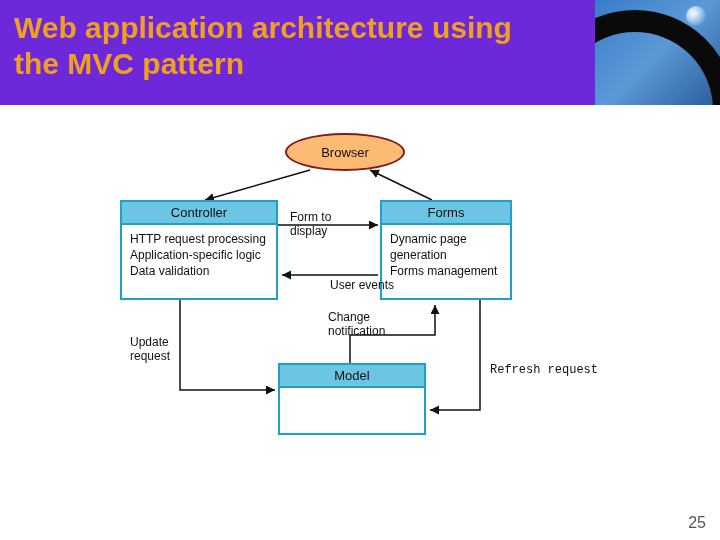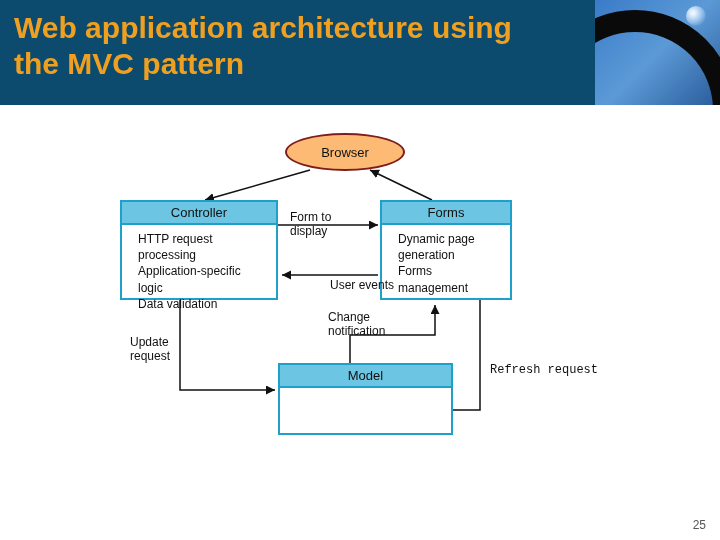--- a/index.html
+++ b/index.html
@@ -5,21 +5,21 @@
   * { margin: 0; padding: 0; box-sizing: border-box; }
   body {
     width: 720px;
     height: 540px;
     background: #fff;
     font-family: "Segoe UI", Arial, sans-serif;
     position: relative;
     overflow: hidden;
   }
   .header {
-    background: #0c4a6e;
+    background: #6d28d9;
     height: 105px;
     display: flex;
     align-items: flex-start;
     position: relative;
   }
   .title {
     color: #f0a020;
     font-size: 30px;
     font-weight: 600;
     line-height: 1.2;
@@ -81,36 +81,36 @@
     background: #6cc5e2;
     text-align: center;
     font-size: 13px;
     color: #111;
     padding: 3px 8px;
     border-bottom: 2px solid #1fa0c9;
   }
   .box-body {
     font-size: 12px;
     color: #111;
-    padding: 6px 16px;
+    padding: 6px 8px;
     line-height: 1.35;
     white-space: pre-line;
   }
   .label {
     position: absolute;
     font-size: 12px;
     color: #111;
     line-height: 1.2;
     white-space: pre-line;
   }
   .page-num {
     position: absolute;
     right: 14px;
     bottom: 8px;
-    font-size: 12px;
+    font-size: 16px;
     color: #555;
   }
   svg.arrows {
     position: absolute;
     top: 0; left: 0;
     width: 720px; height: 400px;
     pointer-events: none;
   }
 </style>
 </head>
@@ -159,21 +159,21 @@
 Data validation</div>
   </div>
 
   <div class="box" style="left:380px; top:85px; width:132px; height:100px;">
     <div class="box-header">Forms</div>
     <div class="box-body">Dynamic page
 generation
 Forms management</div>
   </div>
 
-  <div class="box" style="left:278px; top:248px; width:175px; height:72px;">
+  <div class="box" style="left:278px; top:248px; width:148px; height:72px;">
     <div class="box-header">Model</div>
   </div>
 
   <div class="label" style="left:290px; top:95px;">Form to
 display</div>
   <div class="label" style="left:290px; top:163px;margin-left:40px;">User events</div>
   <div class="label" style="left:130px; top:220px;">Update
 request</div>
   <div class="label" style="left:328px; top:195px; text-align:left;">Change
 notification</div>

